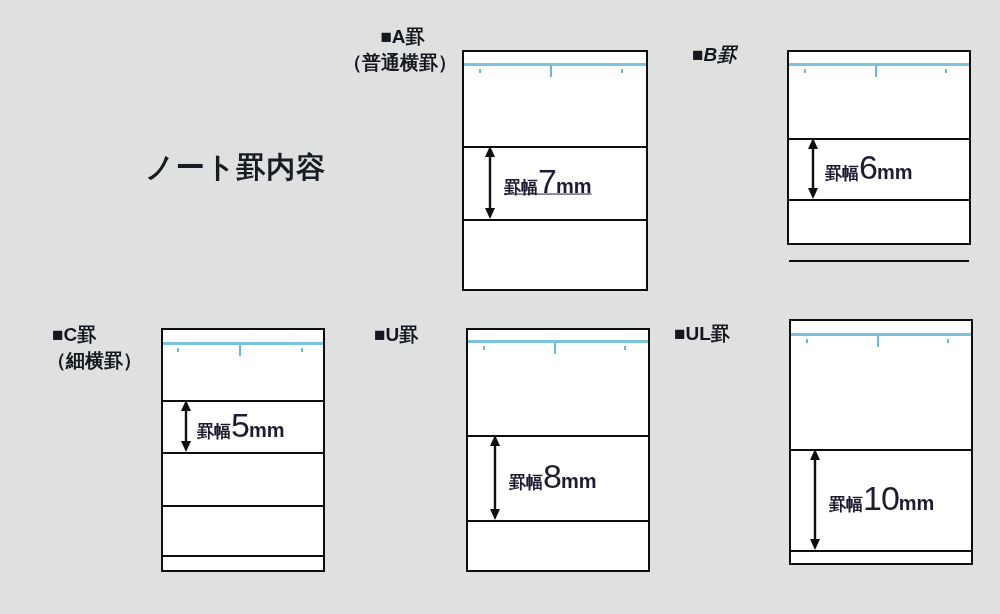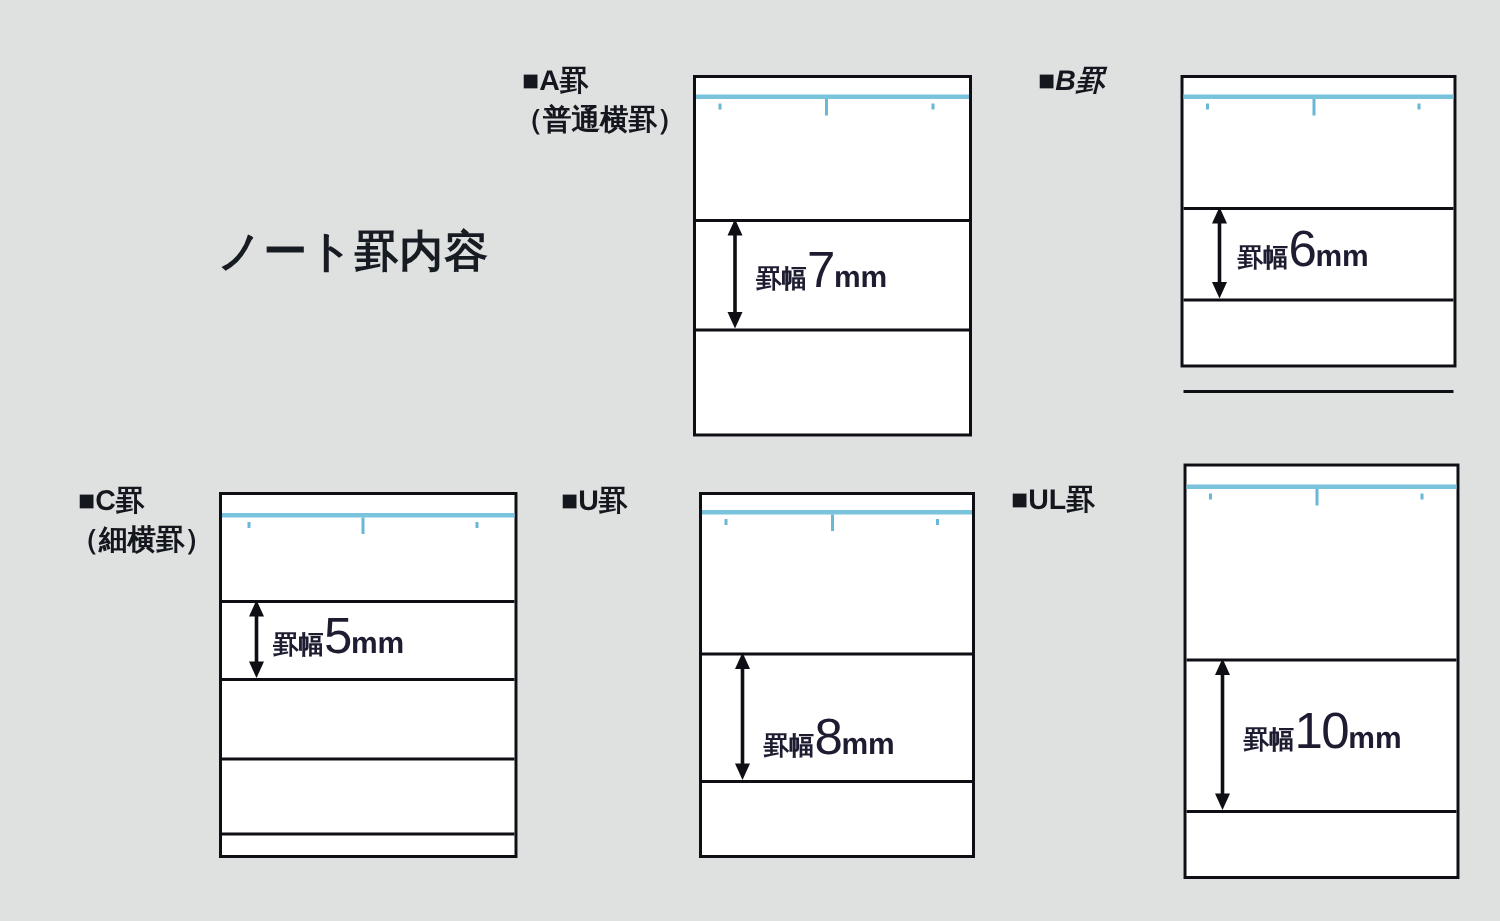--- a/index.html
+++ b/index.html
@@ -68,37 +68,37 @@
   .m-unit   { font-size: 20px; font-weight: 700; }
 </style>
 </head>
 <body>
 
 <div id="canvas">
 
   <div class="diagram-title" style="left:145px; top:148px;">ノート罫内容</div>
 
   <section>
-    <div class="fig-label" style="left:348px; top:42px;">
+    <div class="fig-label" style="left:348px; top:24px;text-align:center;">
       <div>■A罫</div>
       <div class="l2">（普通横罫）</div>
     </div>
     <div class="paper" style="left:462px; top:50px; width:186px; height:241px;">
       <div class="margin-line" style="top:11px;"></div>
       <div class="tick side" style="left:8.5%;  top:17px;"></div>
       <div class="tick center" style="left:47.5%; top:14px;"></div>
       <div class="tick side" style="left:86.5%; top:17px;"></div>
       <div class="rule" style="top:94px;"></div>
       <div class="rule" style="top:167px;"></div>
       <svg class="arrow" style="left:19px; top:94px;" width="14" height="73" viewBox="0 0 14 73">
         <line x1="7" y1="8" x2="7" y2="65" stroke="#0e0e14" stroke-width="2.4"></line>
         <polygon points="7,0 2,11 12,11" fill="#0e0e14"></polygon>
         <polygon points="7,73 2,62 12,62" fill="#0e0e14"></polygon>
       </svg>
-      <div class="measure" style="left:40px; top:131px;">
+      <div class="measure" style="left:40px; top:131px;text-decoration:underline;">
         <span class="m-prefix">罫幅</span><span class="m-value">7</span><span class="m-unit">mm</span>
       </div>
     </div>
   </section>
 
   <section>
     <div class="fig-label" style="left:692px; top:42px;font-style:italic;">
       <div>■B罫</div>
     </div>
     <div class="paper" style="left:787px; top:50px; width:184px; height:195px;">
@@ -118,21 +118,21 @@
         <span class="m-prefix">罫幅</span><span class="m-value">6</span><span class="m-unit">mm</span>
       </div>
     </div>
   </section>
 
   <section>
     <div class="fig-label" style="left:52px; top:322px;">
       <div>■C罫</div>
       <div class="l2">（細横罫）</div>
     </div>
-    <div class="paper" style="left:146px; top:328px; width:199px; height:244px;">
+    <div class="paper" style="left:161px; top:328px; width:164px; height:244px;">
       <div class="margin-line" style="top:12px;"></div>
       <div class="tick side" style="left:8.5%;  top:18px;"></div>
       <div class="tick center" style="left:47.5%; top:15px;"></div>
       <div class="tick side" style="left:86.5%; top:18px;"></div>
       <div class="rule" style="top:70px;"></div>
       <div class="rule" style="top:122px;"></div>
       <div class="rule" style="top:175px;"></div>
       <div class="rule" style="top:225px;"></div>
       <svg class="arrow" style="left:16px; top:70px;" width="14" height="52" viewBox="0 0 14 52">
         <line x1="7" y1="8" x2="7" y2="44" stroke="#0e0e14" stroke-width="2.4"></line>
@@ -154,31 +154,31 @@
       <div class="tick side" style="left:8.5%;  top:16px;"></div>
       <div class="tick center" style="left:47.5%; top:13px;"></div>
       <div class="tick side" style="left:86.5%; top:16px;"></div>
       <div class="rule" style="top:105px;"></div>
       <div class="rule" style="top:190px;"></div>
       <svg class="arrow" style="left:20px; top:105px;" width="14" height="85" viewBox="0 0 14 85">
         <line x1="7" y1="8" x2="7" y2="77" stroke="#0e0e14" stroke-width="2.4"></line>
         <polygon points="7,0 2,11 12,11" fill="#0e0e14"></polygon>
         <polygon points="7,85 2,74 12,74" fill="#0e0e14"></polygon>
       </svg>
-      <div class="measure" style="left:41px; top:148px;margin-top:16px;">
+      <div class="measure" style="left:41px; top:148px;">
         <span class="m-prefix">罫幅</span><span class="m-value">8</span><span class="m-unit">mm</span>
       </div>
     </div>
   </section>
 
   <section>
     <div class="fig-label" style="left:674px; top:321px;">
       <div>■UL罫</div>
     </div>
-    <div class="paper" style="left:789px; top:309px; width:184px; height:277px;">
+    <div class="paper" style="left:789px; top:319px; width:184px; height:246px;">
       <div class="margin-line" style="top:12px;"></div>
       <div class="tick side" style="left:8.5%;  top:18px;"></div>
       <div class="tick center" style="left:47.5%; top:15px;"></div>
       <div class="tick side" style="left:86.5%; top:18px;"></div>
       <div class="rule" style="top:128px;"></div>
       <div class="rule" style="top:229px;"></div>
       <svg class="arrow" style="left:17px; top:128px;" width="14" height="101" viewBox="0 0 14 101">
         <line x1="7" y1="8" x2="7" y2="93" stroke="#0e0e14" stroke-width="2.4"></line>
         <polygon points="7,0 2,11 12,11" fill="#0e0e14"></polygon>
         <polygon points="7,101 2,90 12,90" fill="#0e0e14"></polygon>

